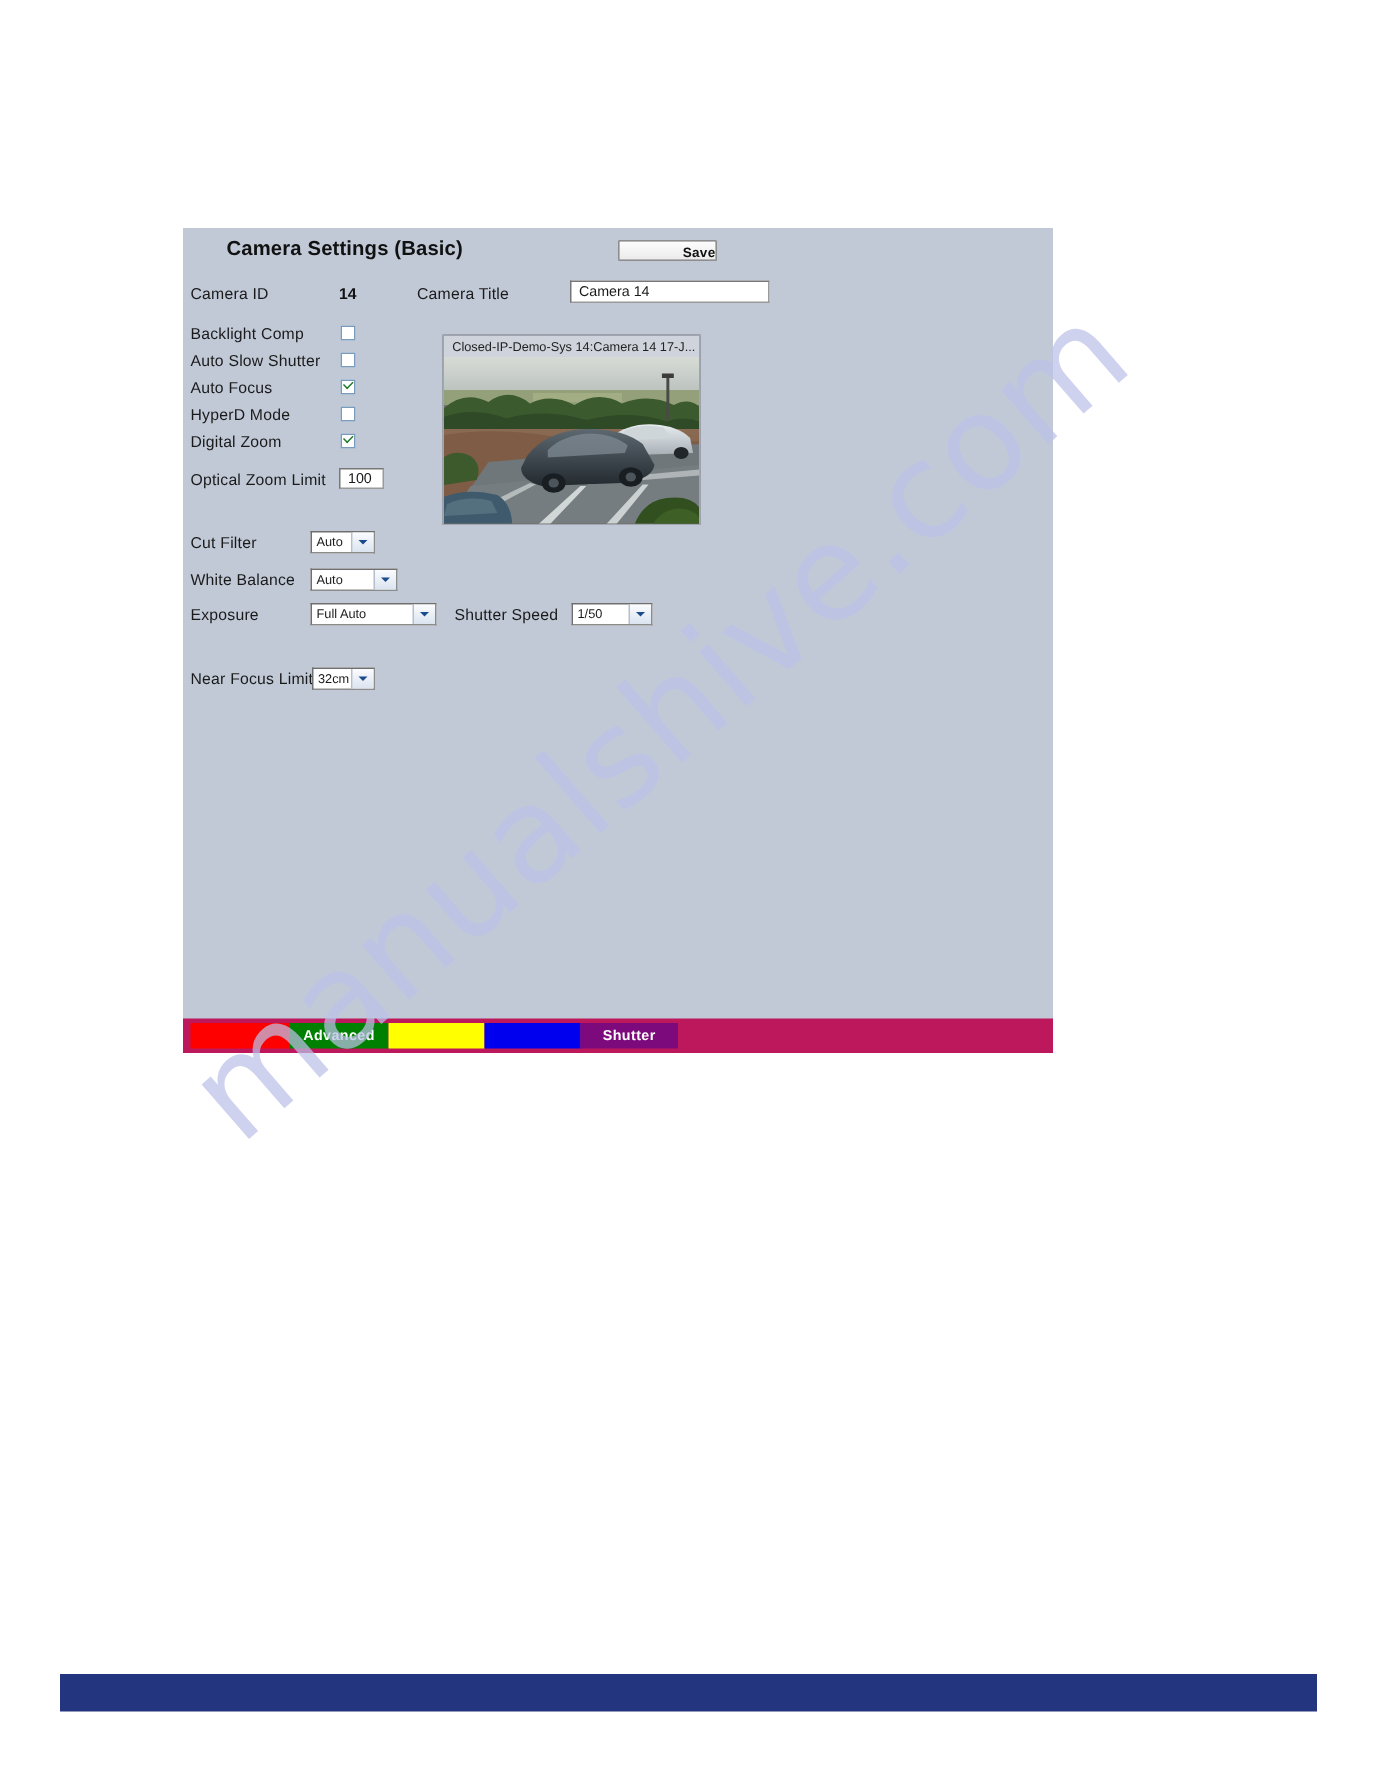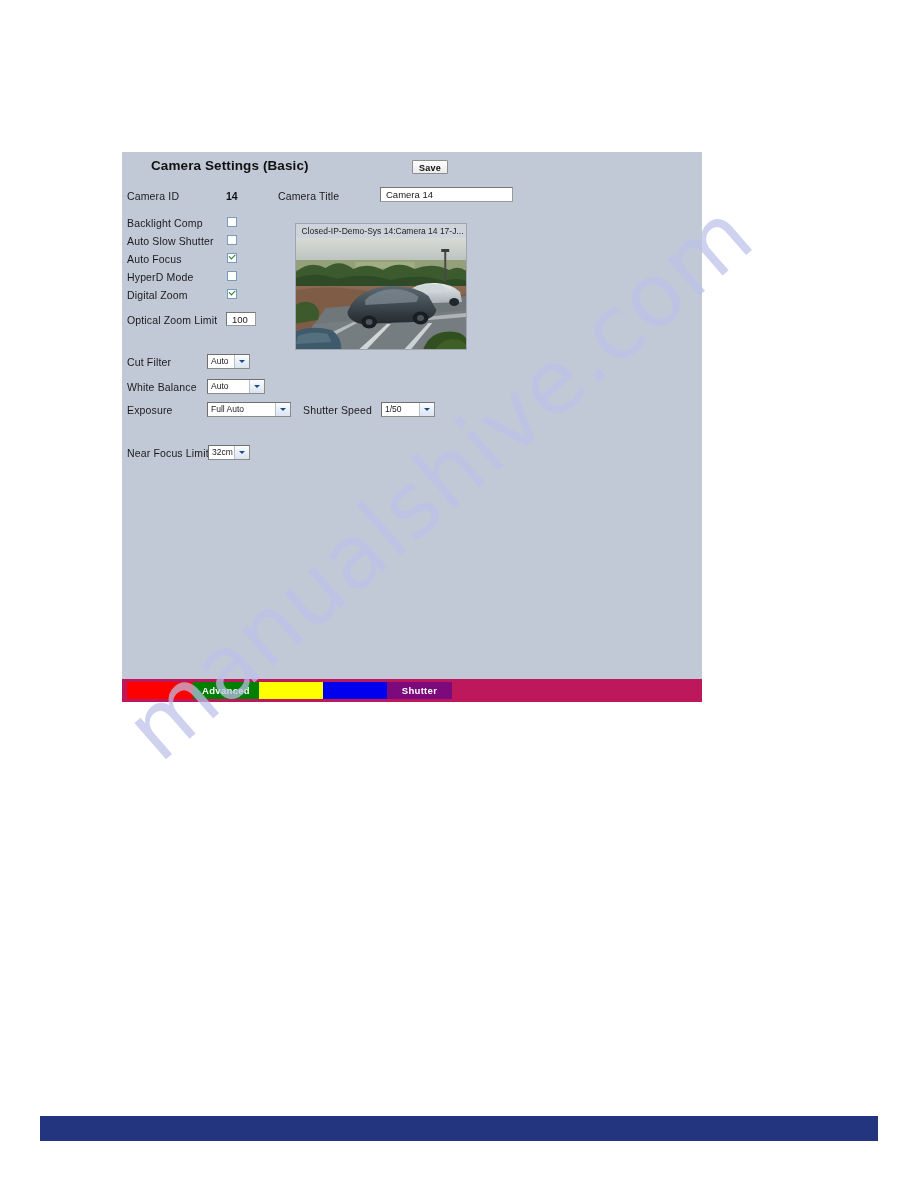--- a/index.html
+++ b/index.html
@@ -59,29 +59,29 @@
     font-weight: bold;
     color: #111111;
     letter-spacing: .1px;
     margin-left: 24px;
   }
 
   .save-btn {
     position: absolute;
     left: 290px;
     top: 8px;
-    width: 36px;
+    width: 66px;
     height: 14px;
     background: linear-gradient(#fdfdfd, #eceaea);
     border: 1px solid #8d8d8d;
     border-radius: 1px;
     font-size: 9px;
     font-weight: bold;
     color: #101010;
-    text-align: center;
+    text-align: right;
     line-height: 14px;
     letter-spacing: .2px;
     cursor: pointer;
     padding: 0;
   }
 
   .lbl {
     position: absolute;
     font-size: 10.5px;
     color: #1a1a1a;

